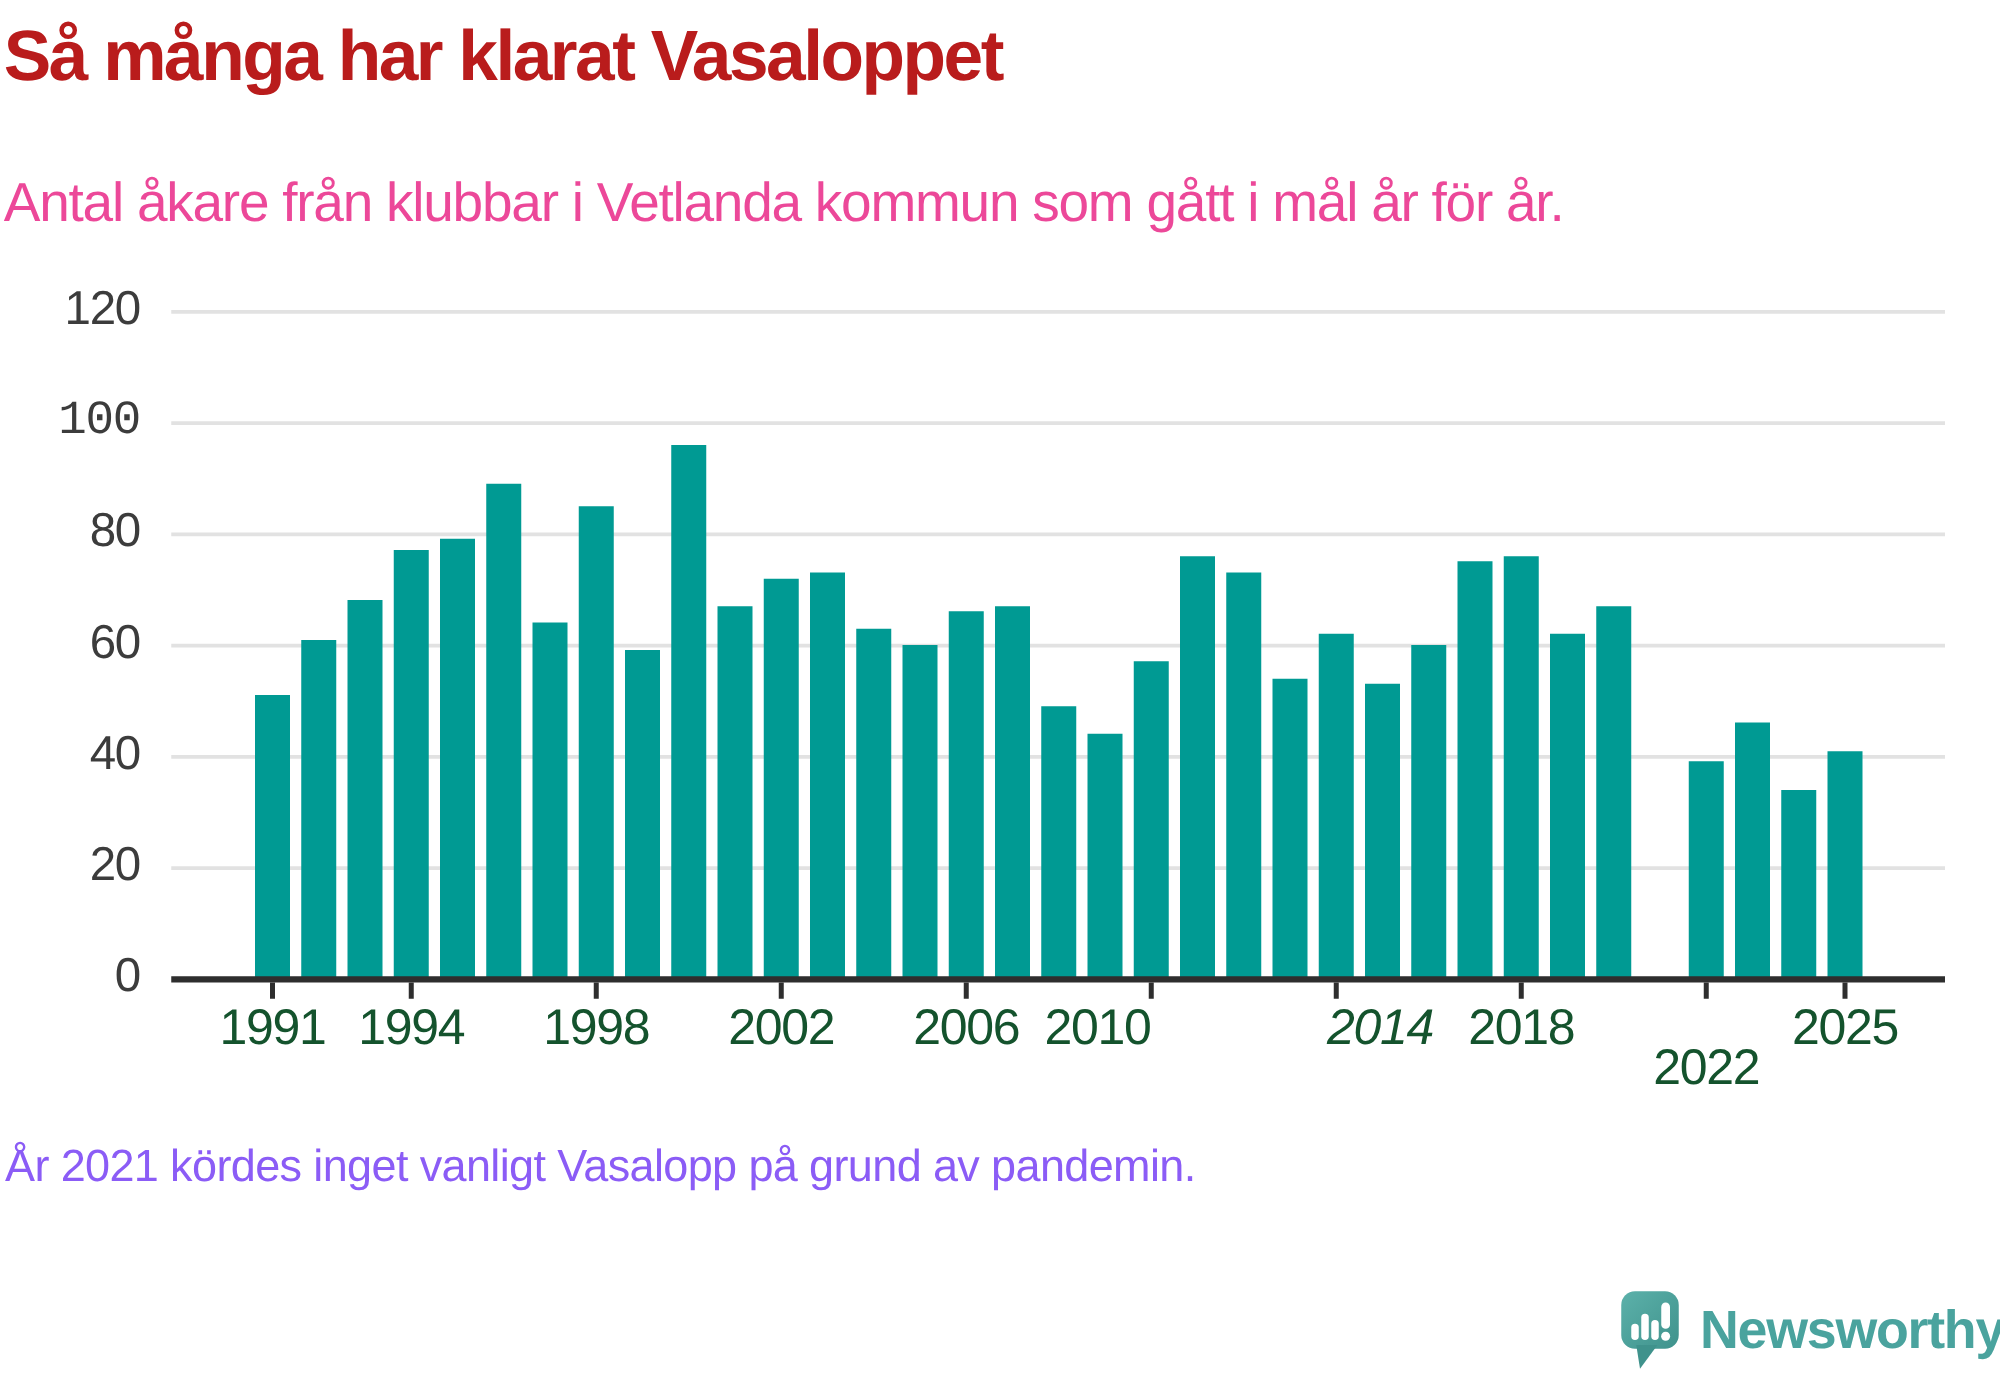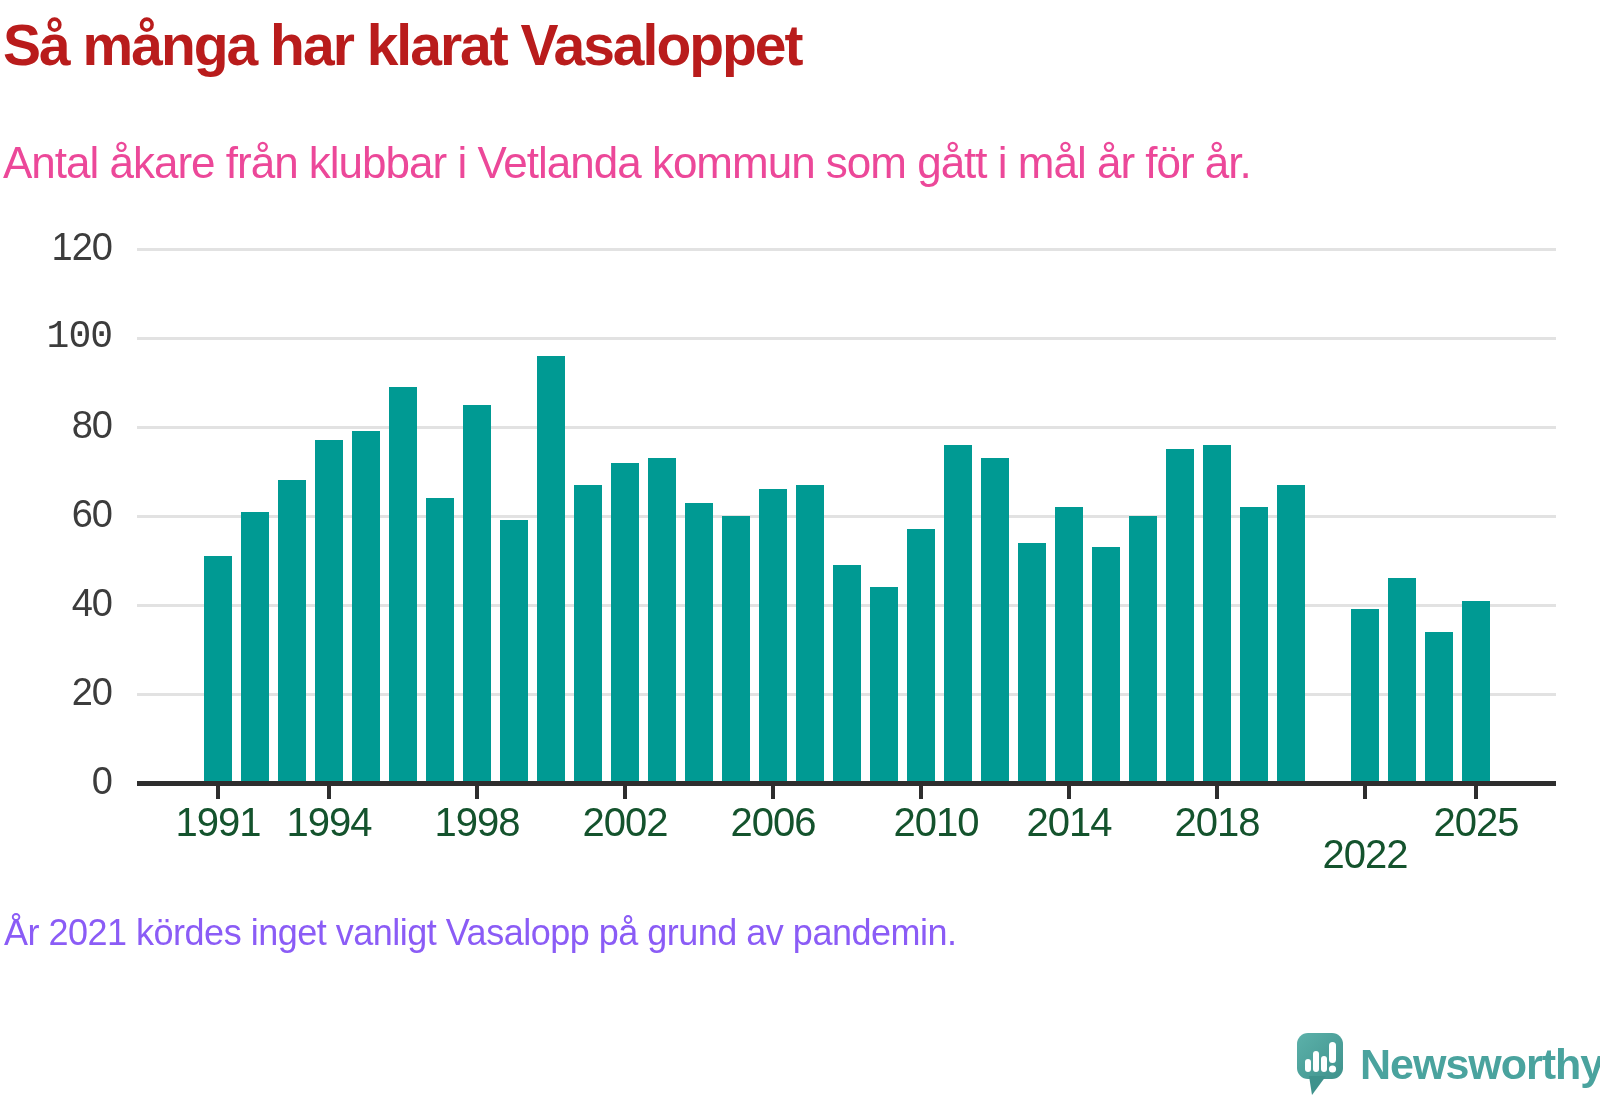--- a/index.html
+++ b/index.html
@@ -83,23 +83,23 @@
       <div class="xlab" style="left: 148px; top: 800px;">1991</div>
       <div class="xtick" style="left: 327px; top: 786px; background: rgb(46, 46, 46);"></div>
       <div class="xlab" style="left: 259px; top: 800px;">1994</div>
       <div class="xtick" style="left: 475px; top: 786px; background: rgb(46, 46, 46);"></div>
       <div class="xlab" style="left: 407px; top: 800px;">1998</div>
       <div class="xtick" style="left: 623px; top: 786px; background: rgb(46, 46, 46);"></div>
       <div class="xlab" style="left: 555px; top: 800px;">2002</div>
       <div class="xtick" style="left: 771px; top: 786px; background: rgb(46, 46, 46);"></div>
       <div class="xlab" style="left: 703px; top: 800px;">2006</div>
       <div class="xtick" style="left: 919px; top: 786px; background: rgb(46, 46, 46);"></div>
-      <div class="xlab" style="left: 866px; top: 800px;">2010</div>
+      <div class="xlab" style="left: 808px; top: 800px;">2010</div>
       <div class="xtick" style="left: 1067px; top: 786px; background: rgb(46, 46, 46);"></div>
-      <div class="xlab" style="left: 999px; top: 800px;">2014</div>
+      <div class="xlab" style="left: 1034px; top: 800px; font-style: italic;">2014</div>
       <div class="xtick" style="left: 1215px; top: 786px; background: rgb(46, 46, 46);"></div>
       <div class="xlab" style="left: 1147px; top: 800px;">2018</div>
       <div class="xtick" style="left: 1363px; top: 786px; background: rgb(46, 46, 46);"></div>
       <div class="xlab" style="left: 1295px; top: 800px; margin-top: 32px;">2022</div>
       <div class="xtick" style="left: 1474px; top: 786px; background: rgb(46, 46, 46);"></div>
       <div class="xlab" style="left: 1406px; top: 800px;">2025</div>
     </div>
 
   <div class="footnote">År 2021 kördes inget vanligt Vasalopp på grund av pandemin.</div>
 

